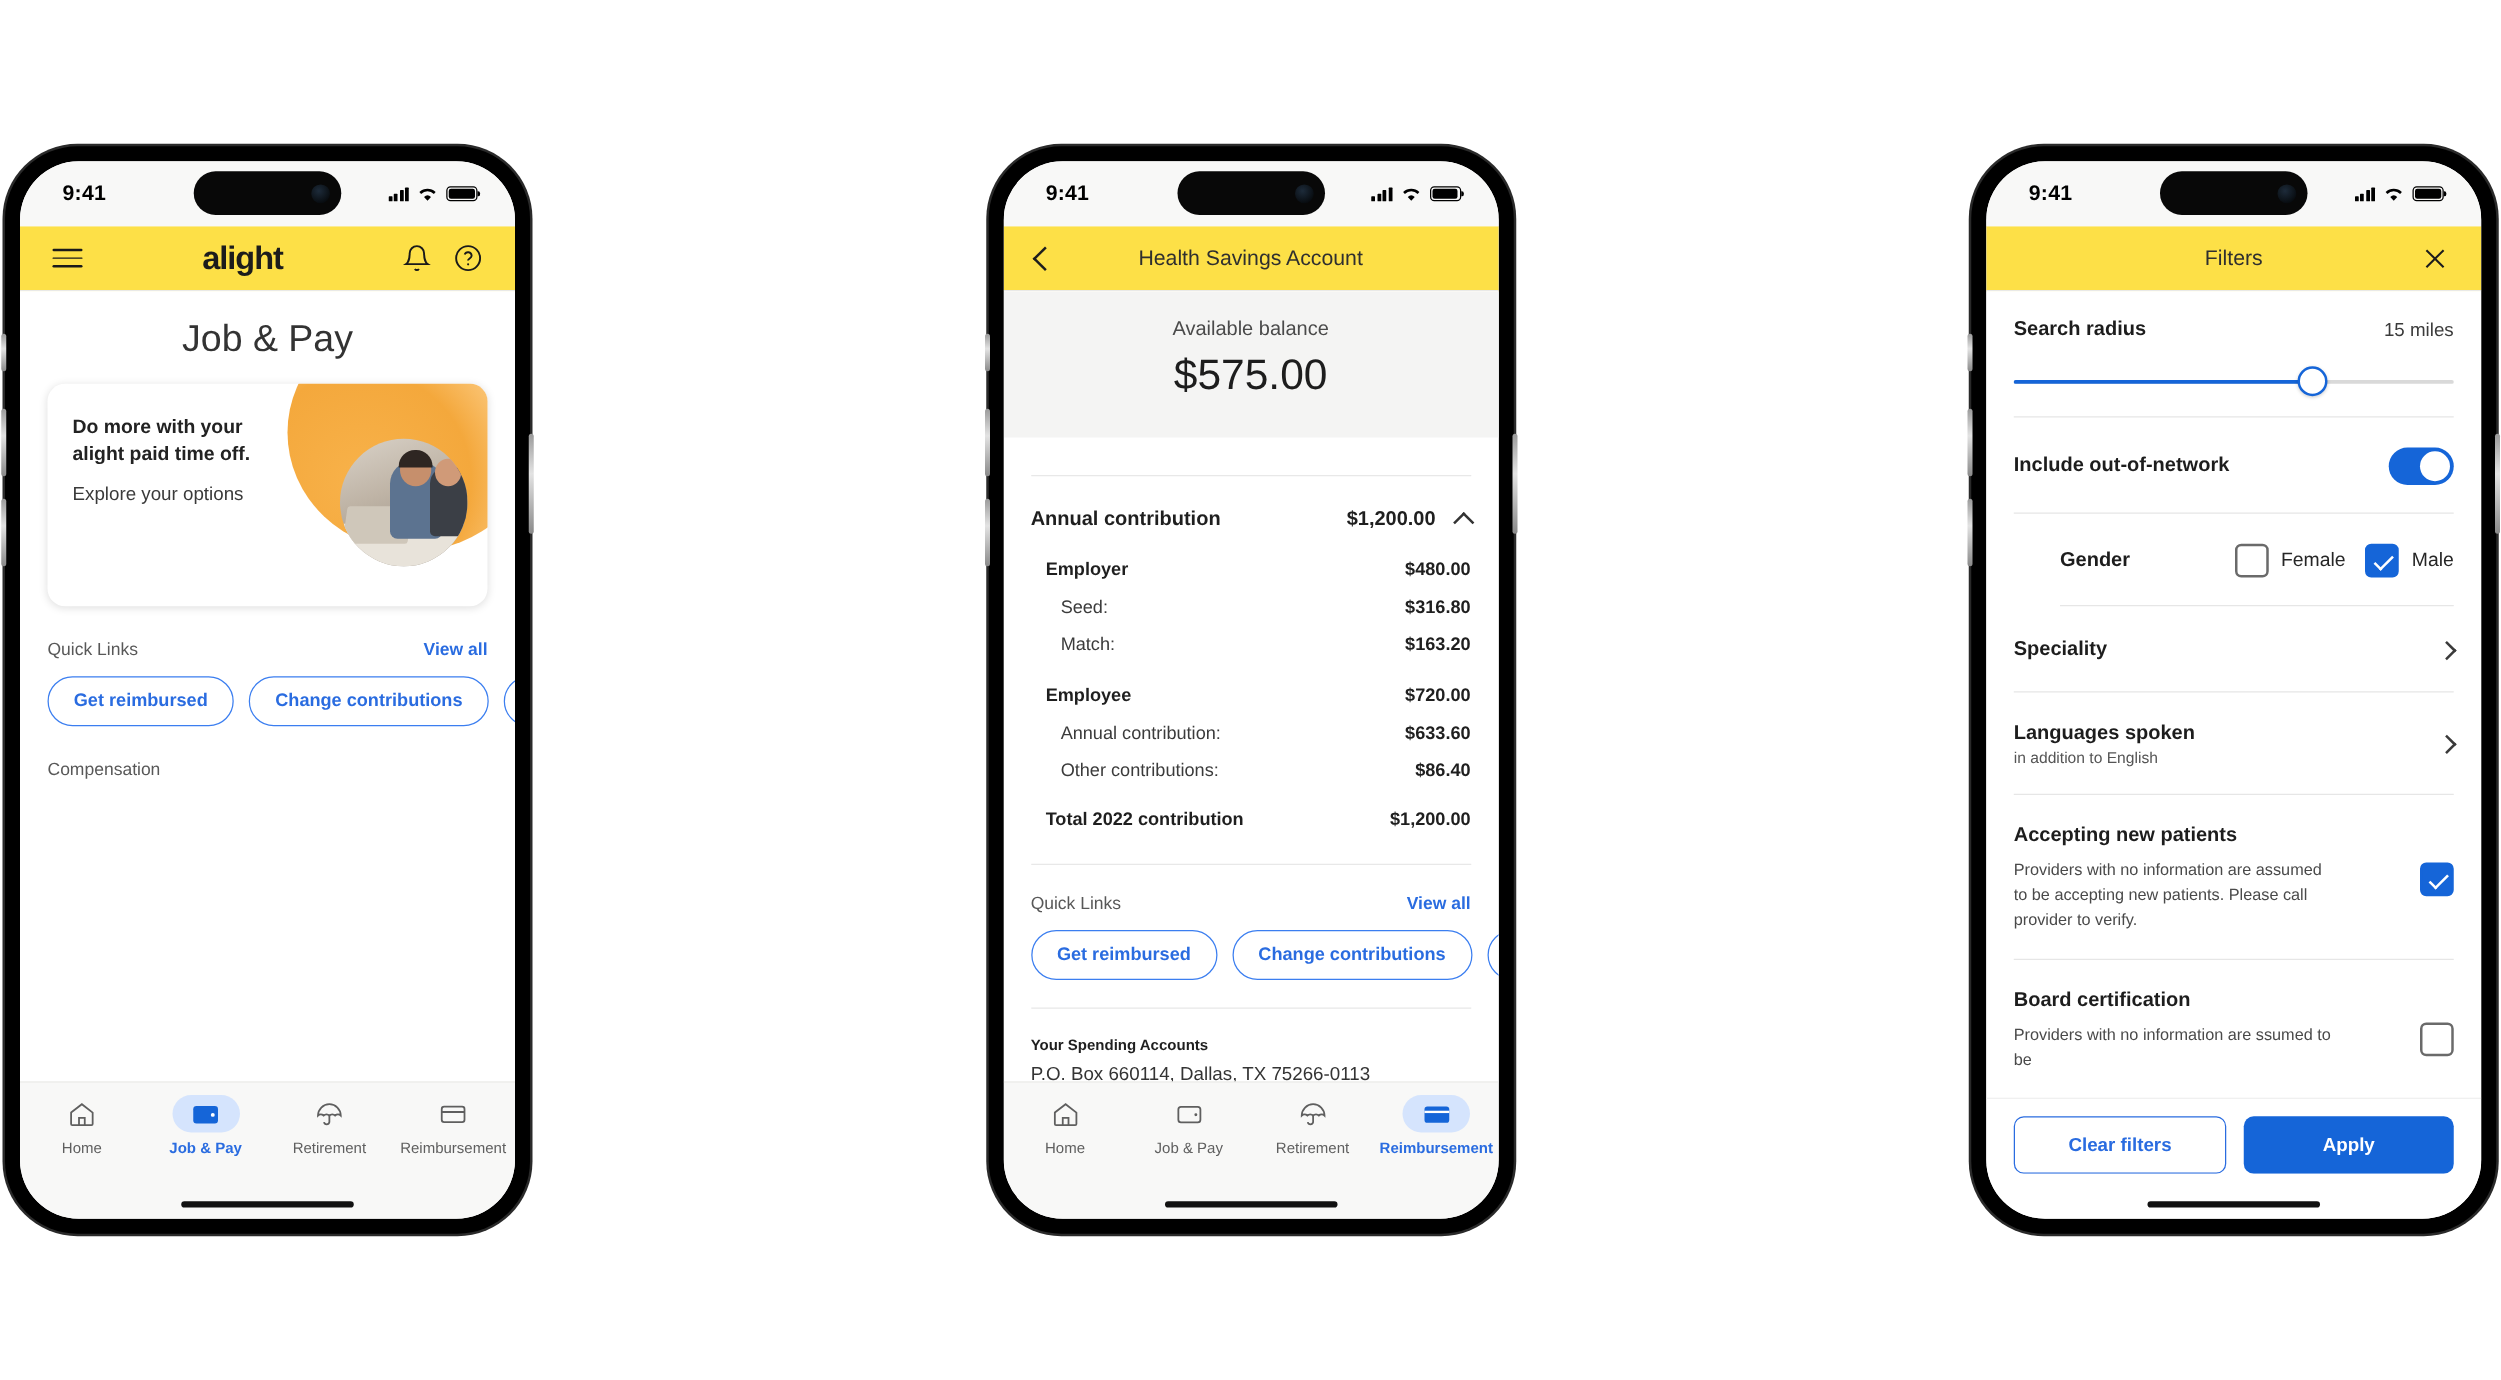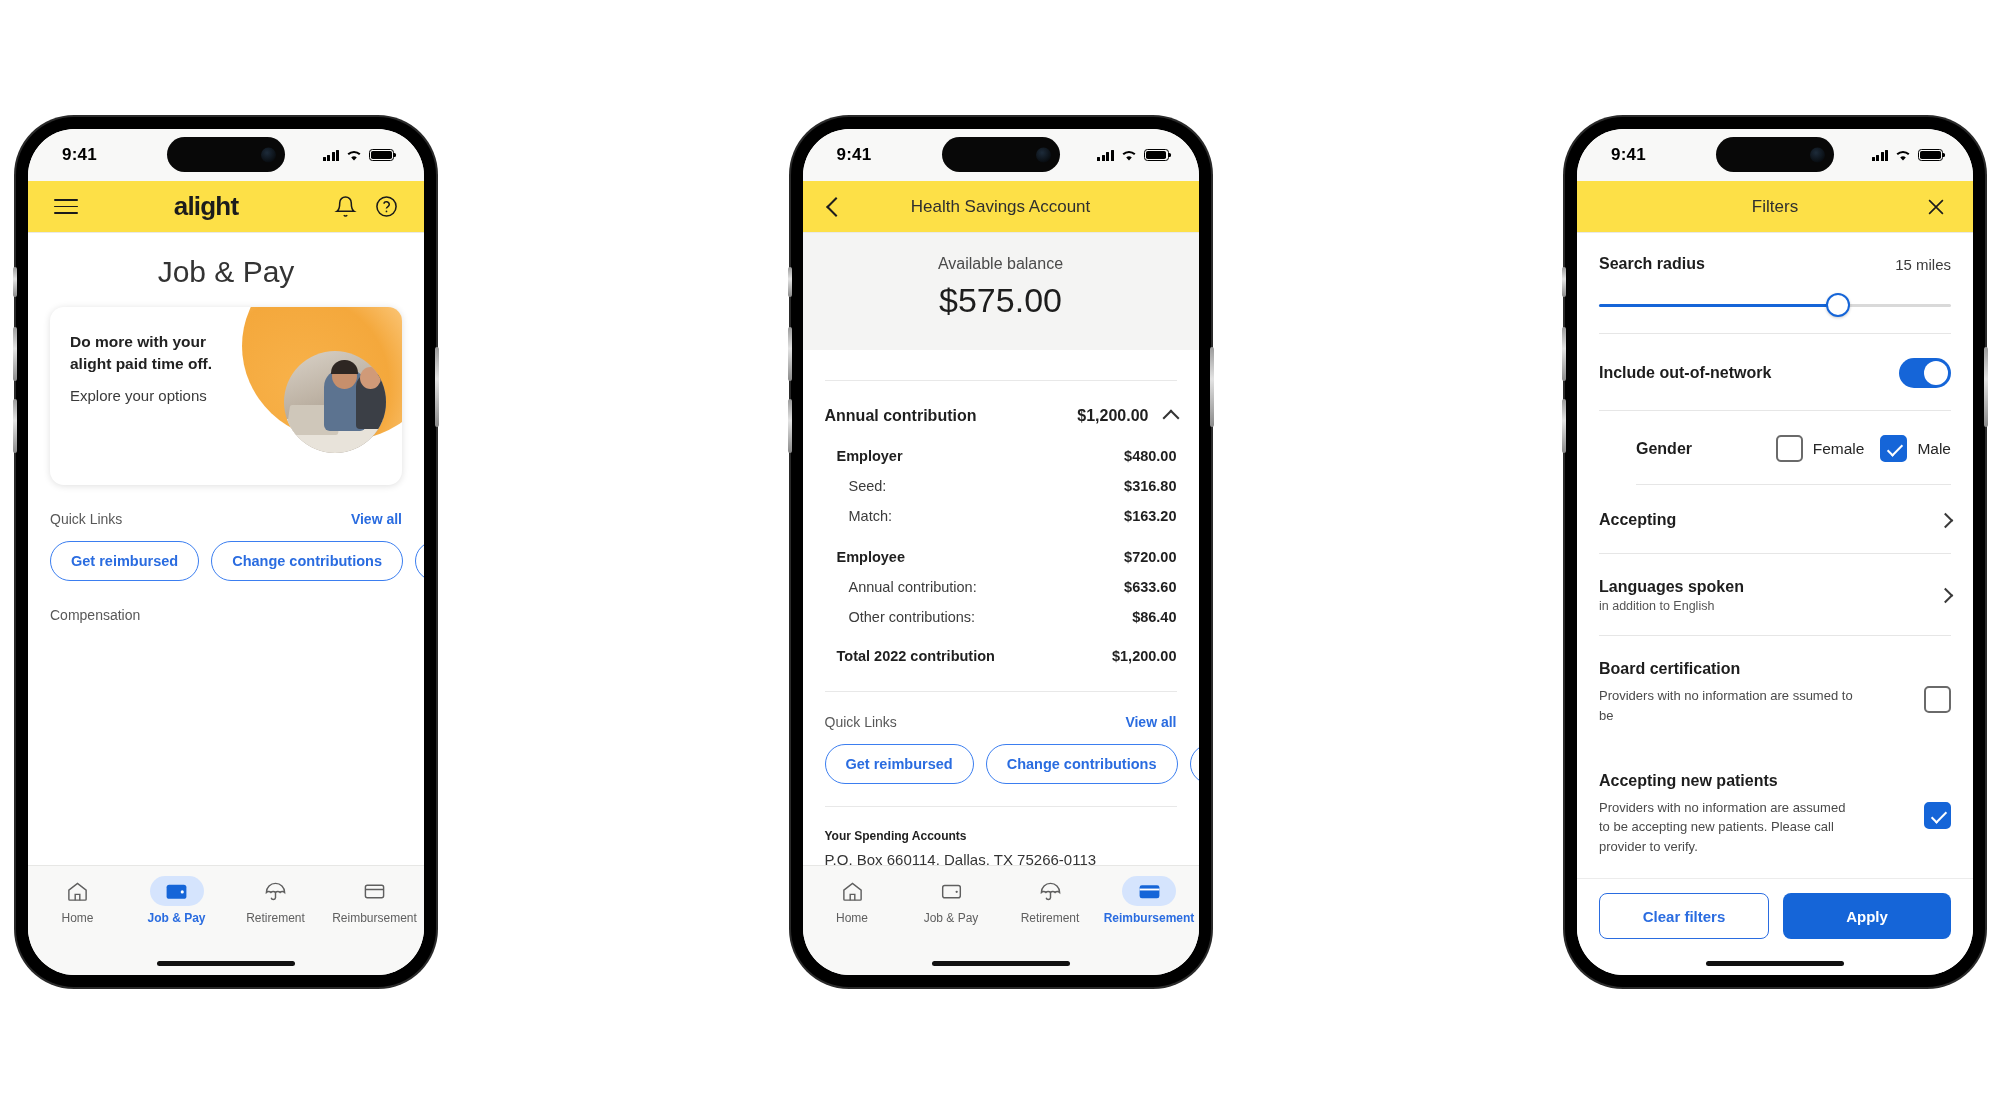--- a/index.html
+++ b/index.html
@@ -9,21 +9,21 @@
     font-family: "Liberation Sans", sans-serif;
     overflow: hidden;
   }
   .stage {
     position: relative;
     width: 2001px; height: 1104px;
     background: #ffffff;
     display: flex;
     align-items: center;
     justify-content: space-between;
-    padding: 0 16px;
+    padding: 0 4px;
   }
 
   
   .phone {
     position: relative;
     width: 420px;
     height: 870px;
     background: #000;
     border-radius: 58px;
     padding: 12px;
@@ -615,55 +615,55 @@
                   <span class="g-opt">
                     <span class="cbx on"></span>
                     <span>Male</span>
                   </span>
                 </span>
               </div>
             </div>
 
             <div class="frow" style="padding:26px 0 24px;">
               <div class="frow-top">
-                <span class="f-label">Accepting</span>
+                <span class="f-label">Speciality</span>
                 <span class="chev-plain"></span>
               </div>
             </div>
 
             <div class="frow" style="padding:24px 0 22px;">
               <div class="frow-top">
                 <span>
                   <span class="f-label">Languages spoken</span>
                   <div class="f-sub">in addition to English</div>
                 </span>
                 <span class="chev-plain"></span>
               </div>
             </div>
 
+            <div class="frow" style="padding:24px 0 22px;">
+              <div class="frow-top" style="align-items:flex-start;">
+                <span>
+                  <span class="f-label">Accepting new patients</span>
+                  <div class="f-desc">Providers with no information are assumed to be accepting new patients. Please call provider to verify.</div>
+                </span>
+                <span class="cbx on" style="margin-top:30px;"></span>
+              </div>
+            </div>
+
             <div class="frow" style="padding:24px 0 22px;border-bottom:none;">
               <div class="frow-top" style="align-items:flex-start;">
                 <span>
                   <span class="f-label">Board certification</span>
                   <div class="f-desc">Providers with no information are ssumed to be</div>
                 </span>
                 <span class="cbx" style="margin-top:26px;"></span>
               </div>
             </div>
 
-            <div class="frow" style="padding:24px 0 22px;">
-              <div class="frow-top" style="align-items:flex-start;">
-                <span>
-                  <span class="f-label">Accepting new patients</span>
-                  <div class="f-desc">Providers with no information are assumed to be accepting new patients. Please call provider to verify.</div>
-                </span>
-                <span class="cbx on" style="margin-top:30px;"></span>
-              </div>
-            </div>
-
           </div>
         </div>
       </div>
 
       <div class="filters-footer">
         <div class="btn-outline">Clear filters</div>
         <div class="btn-fill">Apply</div>
       </div>
       <div style="height:36px;background:#fff;flex:0 0 36px;"></div>
       <div class="home-ind"></div>

